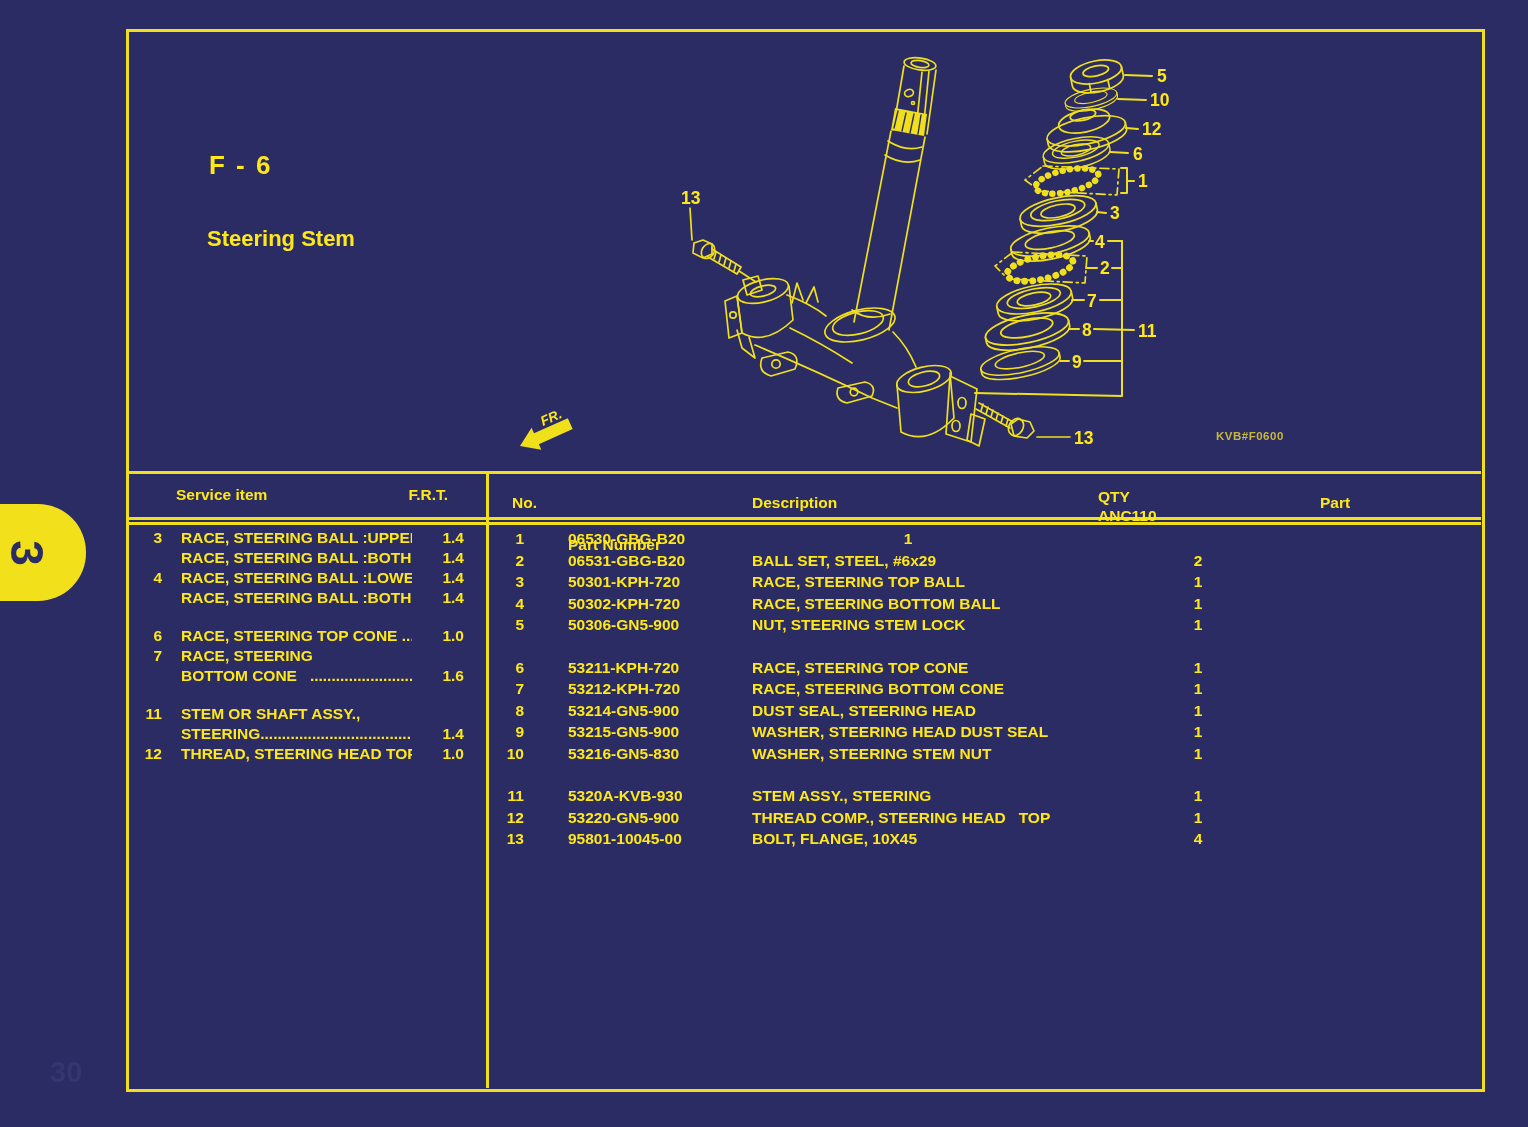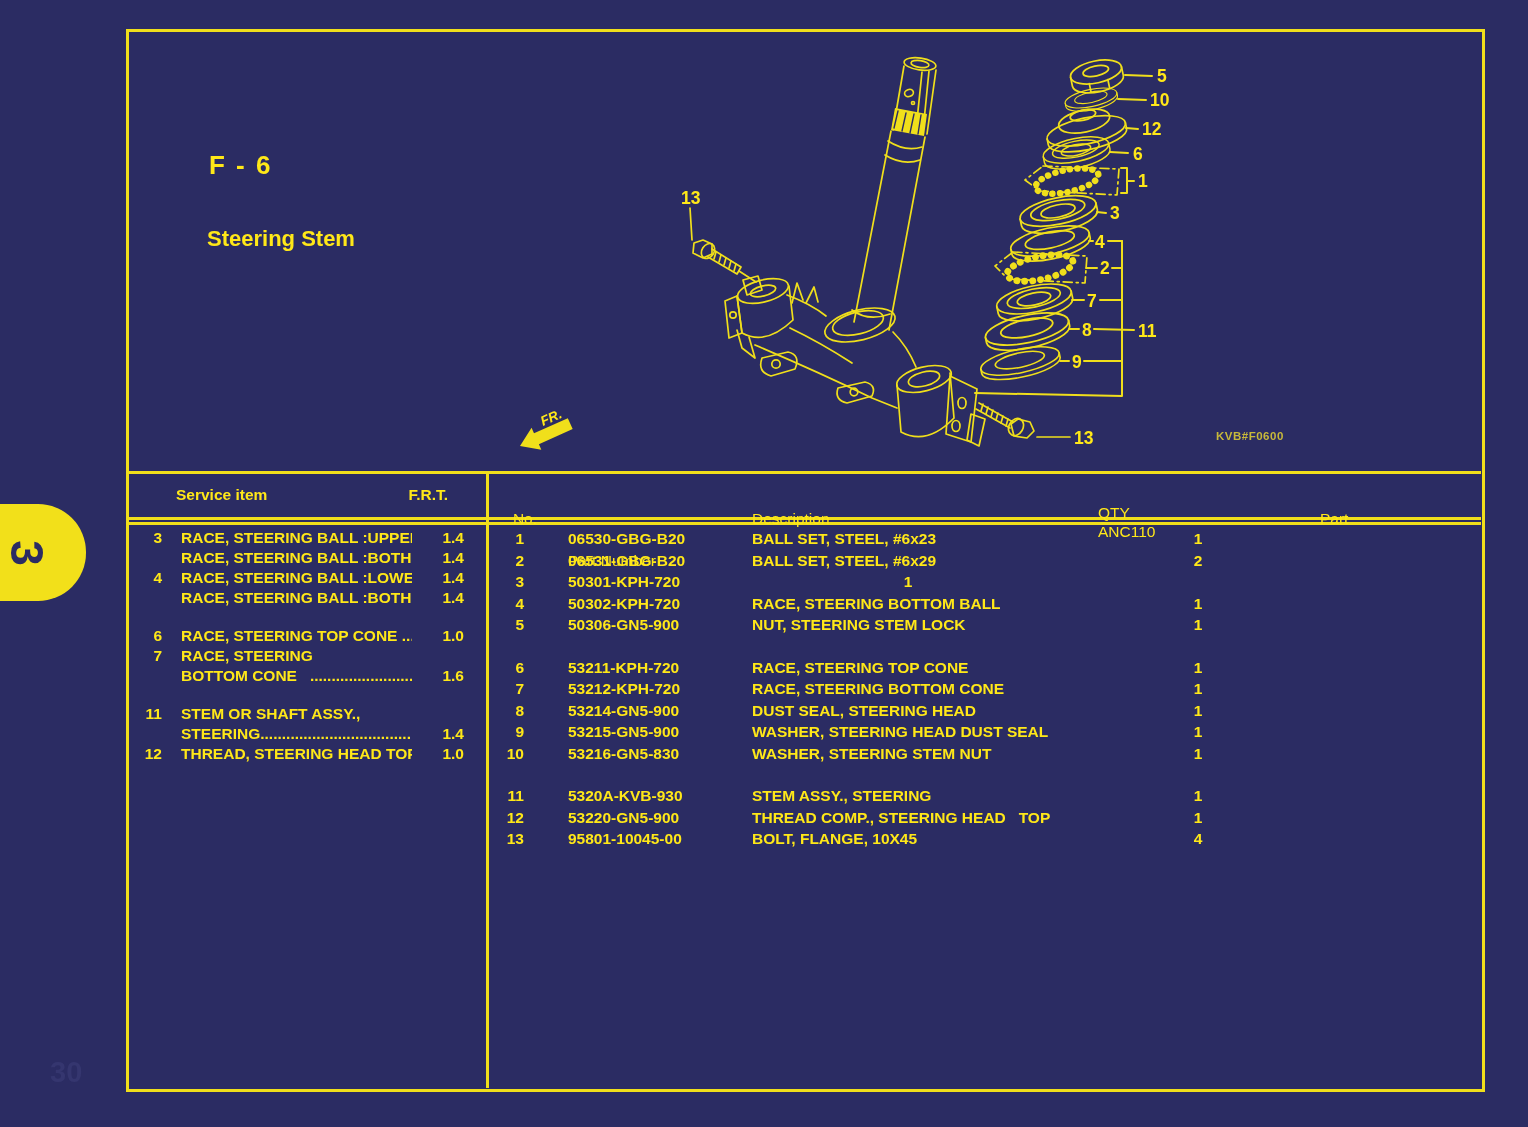--- a/index.html
+++ b/index.html
@@ -27,21 +27,21 @@
   .tab span{display:inline-block;transform:rotate(90deg);font-size:46px;font-weight:700;
     color:#2b2c63;margin-left:14px;}
 
   .pageno{position:absolute;left:50px;top:1056px;font-size:29px;font-weight:700;color:#35366f;}
 
   
   .svc-hdr{position:absolute;left:128px;top:472px;width:359px;height:45px;font-size:15.5px;font-weight:700;}
   .svc-hdr .item{position:absolute;left:24px;top:14px;margin-left:24px;}
   .svc-hdr .frt{position:absolute;right:39px;top:14px;}
 
-  .part-hdr{position:absolute;left:487px;top:496px;width:996px;height:45px;font-size:15.5px;font-weight:400;}
+  .part-hdr{position:absolute;left:487px;top:480px;width:996px;height:45px;font-size:15.5px;font-weight:700;}
   .part-hdr .no{position:absolute;left:10px;top:14px;width:40px;text-align:right;}
   .part-hdr .pn{position:absolute;left:81px;top:14px;margin-top:42px;}
   .part-hdr .ds{position:absolute;left:265px;top:14px;}
   .part-hdr .qty{position:absolute;left:611px;top:7px;width:200px;text-align:left;line-height:19px;}
   .part-hdr .nt{position:absolute;left:833px;top:14px;}
 
   .svc-rows{position:absolute;left:128px;top:528px;width:359px;font-size:15.5px;font-weight:700;}
   .svc-row{display:grid;grid-template-columns:40px 1fr 52px;height:20px;line-height:20px;padding-right:23px;}
   .svc-row.gap{margin-top:18px;}
   .svc-row .c-no{text-align:right;padding-right:6px;}
@@ -142,34 +142,34 @@
       <span class="c-no">12</span>
       <span class="c-name">THREAD, STEERING HEAD TOP...</span>
       <span class="c-frt">1.0</span>
     </div>
     </div>
 
   <div class="part-rows" id="part-rows">
       <div class="part-row">
       <span class="c-no">1</span>
       <span class="c-part">06530-GBG-B20</span>
-      <span class="c-desc">BALL SET, STEEL, #6x23</span>
       <span class="c-qty">1</span>
       <span class="c-notes"></span>
     </div>
       <div class="part-row">
       <span class="c-no">2</span>
       <span class="c-part">06531-GBG-B20</span>
       <span class="c-desc">BALL SET, STEEL, #6x29</span>
       <span class="c-qty">2</span>
       <span class="c-notes"></span>
     </div>
       <div class="part-row">
       <span class="c-no">3</span>
       <span class="c-part">50301-KPH-720</span>
+      <span class="c-desc">RACE, STEERING TOP BALL</span>
       <span class="c-qty">1</span>
       <span class="c-notes"></span>
     </div>
       <div class="part-row">
       <span class="c-no">4</span>
       <span class="c-part">50302-KPH-720</span>
       <span class="c-desc">RACE, STEERING BOTTOM BALL</span>
       <span class="c-qty">1</span>
       <span class="c-notes"></span>
     </div>

